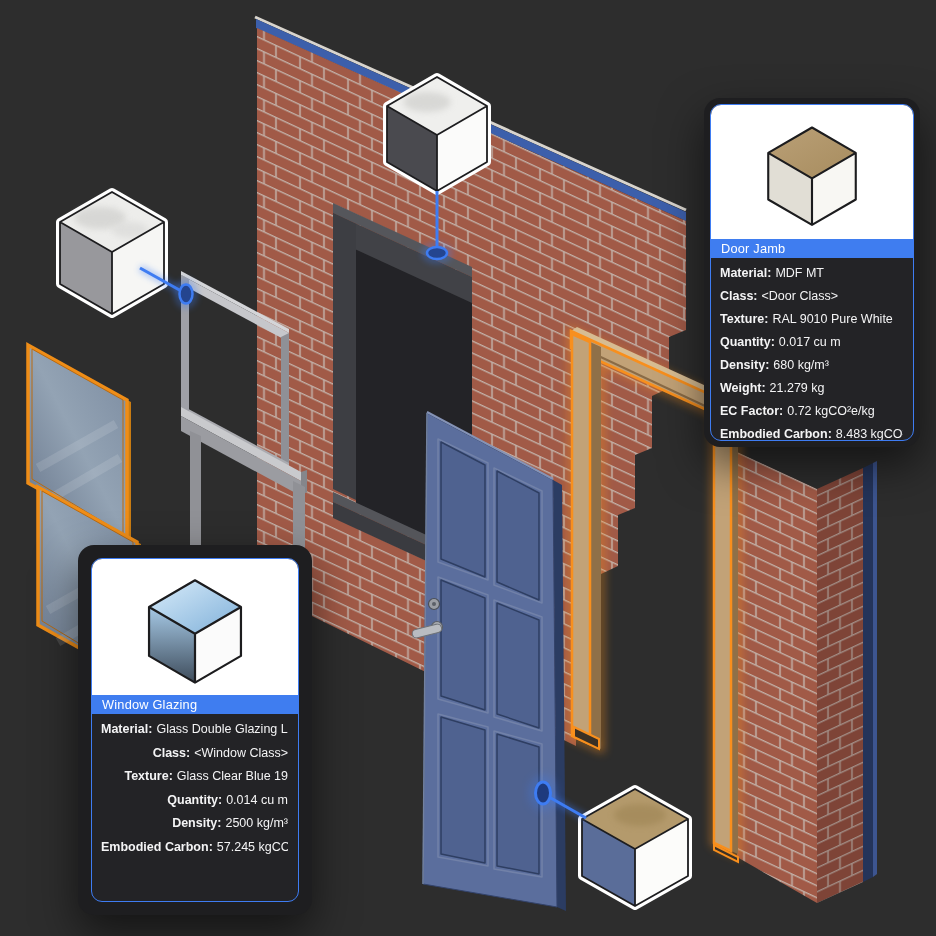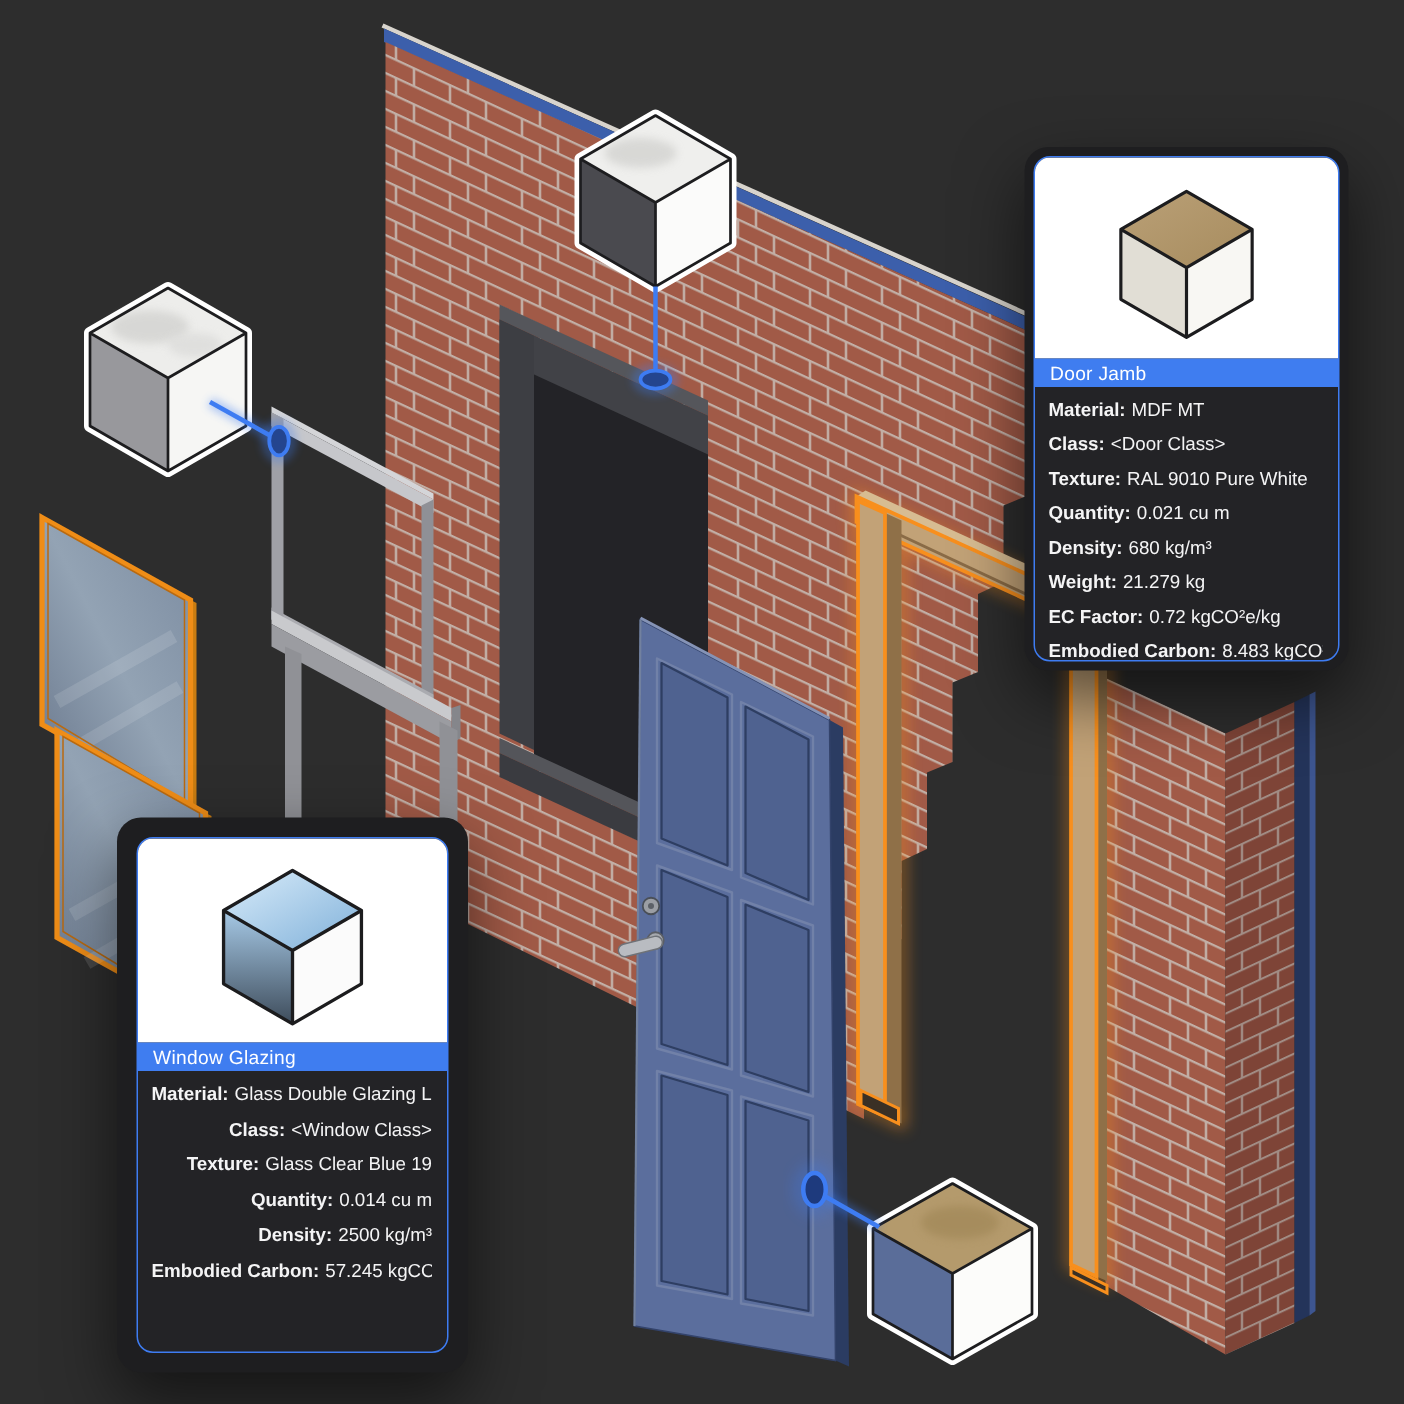--- a/index.html
+++ b/index.html
@@ -14,21 +14,21 @@
         box-shadow:0 18px 44px rgba(0,0,0,.55);box-sizing:border-box;}
   .card-inner{box-sizing:border-box;width:100%;height:100%;border:1.5px solid var(--accent,#3e7cf2);
         border-radius:11px;overflow:hidden;display:flex;flex-direction:column;background:var(--card-bg,#232326);}
   .card-img{background:#ffffff;display:flex;align-items:center;justify-content:center;flex:0 0 auto;}
   .card-title{background:var(--titlebar,#3f7df0);color:#fff;font-size:12.8px;font-weight:500;
         display:flex;align-items:center;padding-left:10px;flex:0 0 19px;letter-spacing:.2px;}
   .card-body{padding:4px 10px 4px 9px;color:#f4f4f5;font-size:12.5px;flex:1 1 auto;}
   .card-body .row{white-space:nowrap;overflow:hidden;}
   .lbl{font-weight:700;margin-right:4px;}
   .val{font-weight:400;}
-  .card-dj{left:683px;top:98px;width:216px;height:349px;padding:6px;}
+  .card-dj{left:704px;top:98px;width:216px;height:349px;padding:6px;}
   .card-dj .card-img{height:134px;}
   .card-dj .row{line-height:23px;}
   .card-wg{left:78px;top:545px;width:234px;height:370px;padding:13px;text-align:right;}
   .card-wg .card-img{height:136px;}
   .card-wg .row{line-height:23.5px;}
 </style>
 </head>
 <body>
 
 <div class="stage">
@@ -245,21 +245,21 @@
         <polygon points="38,58 100,94 100,160 38,124" fill="#e1ded5"></polygon>
         <polygon points="100,94 162,58 162,124 100,160" fill="#f8f7f3"></polygon>
         <path d="M100,22 L162,58 L162,124 L100,160 L38,124 L38,58 Z M38,58 L100,94 L162,58 M100,94 L100,160" fill="none" stroke="#1c1c1e" stroke-width="3" stroke-linejoin="round"></path>
       </svg>
     </div>
     <div class="card-title">Door Jamb</div>
     <div class="card-body">
       <div class="row"><span class="lbl">Material:</span><span class="val">MDF MT</span></div>
       <div class="row"><span class="lbl">Class:</span><span class="val">&lt;Door Class&gt;</span></div>
       <div class="row"><span class="lbl">Texture:</span><span class="val">RAL 9010 Pure White</span></div>
-      <div class="row"><span class="lbl">Quantity:</span><span class="val">0.021 cu m</span></div>
+      <div class="row"><span class="lbl">Quantity:</span><span class="val">0.017 cu m</span></div>
       <div class="row"><span class="lbl">Density:</span><span class="val">680 kg/m³</span></div>
       <div class="row"><span class="lbl">Weight:</span><span class="val">21.279 kg</span></div>
       <div class="row"><span class="lbl">EC Factor:</span><span class="val">0.72 kgCO²e/kg</span></div>
       <div class="row"><span class="lbl">Embodied Carbon:</span><span class="val">8.483 kgCO²e</span></div>
     </div>
   </div>
 </div>
 
 <div class="card card-wg">
   <div class="card-inner">

